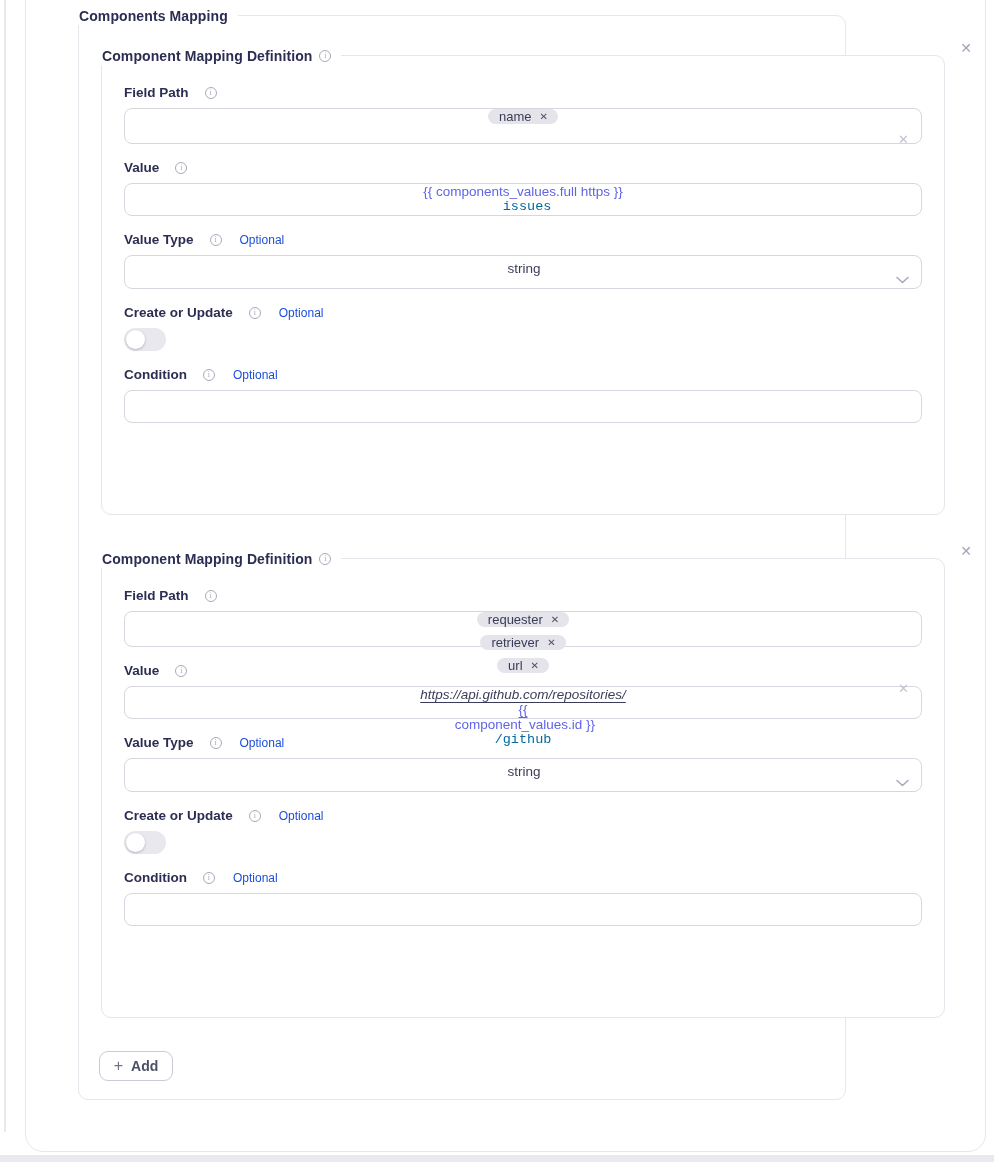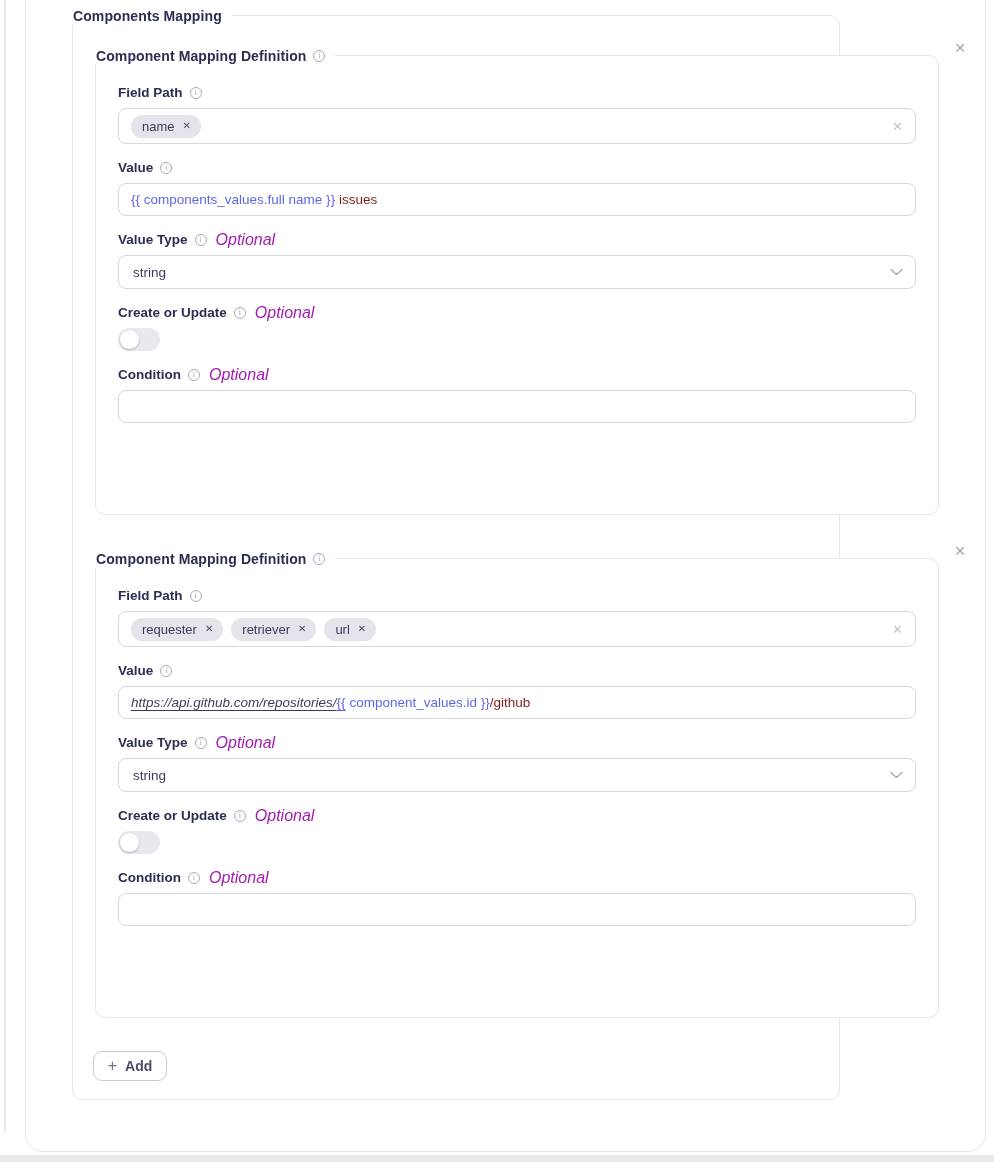--- a/index.html
+++ b/index.html
@@ -11,61 +11,61 @@
 
   .outer-card { position:absolute; left:25px; top:-24px; width:961px; height:1176px;
     background:#fff; border:1.5px solid #e6e6ec; border-radius:18px; }
 
   
   .group { position:absolute; border:1.5px solid #e5e5eb; border-radius:10px; background:#fff; }
   .group-legend { position:absolute; top:-10px; left:-2px; background:#fff; padding:0 10px 0 2px;
     display:flex; align-items:center; gap:7px; white-space:nowrap; height:19px; }
   .legend-text { font-size:14px; font-weight:bold; color:#2b2d52; letter-spacing:.1px; }
 
-  .cm-group { left:46px; top:38px; width:768px; height:1085px; border-color:#e6e6ec; }
+  .cm-group { left:52px; top:38px; width:768px; height:1085px; border-color:#e6e6ec; }
   .def-group { left:22px; width:844px; height:460px; }
   .def-group.first { top:39px; }
   .def-group.second { top:542px; }
 
   .def-body { padding:29px 22px 0 22px; }
 
   .delete-x { position:absolute; left:879px; width:16px; height:16px; display:flex;
     align-items:center; justify-content:center; color:#a2a4b8; font-size:14px; cursor:pointer; }
   .delete-x.one { top:24px; }
   .delete-x.two { top:527px; }
 
   .field { margin-top:16px; }
   .field.first { margin-top:0; }
-  .label-row { display:flex; align-items:center; gap:7px; height:15px; margin-bottom:8px; }
+  .label-row { display:flex; align-items:center; gap:16px; height:15px; margin-bottom:8px; }
   .label-text { font-size:13.5px; font-weight:bold; color:#2b2d52; }
-  .optional { font-size:16px; font-style:italic; color:#a21caf; margin-left:2px; }
+  .optional { font-size:12px; color:#1d4ed8; margin-left:2px; }
 
   .info-icon { width:12px; height:12px; border:1px solid #a9abb9; border-radius:50%;
     color:#a9abb9; font-size:8px; line-height:10px; text-align:center;
     font-family:"Liberation Serif", serif; flex:0 0 auto; }
 
   .text-input { width:798px; border:1px solid #d7d7df; border-radius:8px; background:#fff;
-    display:flex; align-items:center; padding:0 12px; font-size:13.5px; color:#3b3d58; }
+    display:flex; align-items:center; padding:0 12px; font-size:13.5px; color:#3b3d58;flex-direction:column; }
   .h36 { height:36px; }
   .h33 { height:33px; }
   .h34 { height:34px; }
 
   .chips-input { gap:8px; }
   .chip { background:#e4e4ea; border-radius:12px; height:23px; display:flex; align-items:center;
     padding:0 10px 0 11px; font-size:13px; color:#3a3c58; gap:8px; }
   .chip-x { font-size:10px; color:#4d4f68; cursor:pointer; line-height:1; }
   .clear-x { margin-left:auto; color:#c3c4cf; font-size:13px; cursor:pointer; }
 
   .seg-url { color:#3b3d58; text-decoration:underline; text-underline-offset:2.5px; text-decoration-thickness:1px;font-style:italic; }
   .seg-brace { color:#6164e7; text-decoration:underline; text-underline-offset:2.5px; text-decoration-thickness:1px; }
   .seg-template { color:#6164e7; }
-  .seg-plain { color:#7f1d1d; }
+  .seg-plain { color:#0369a1;font-family:Liberation Mono, monospace; }
   .value-text { white-space:pre; }
 
-  .select-box { justify-content:flex-end; cursor:pointer;padding-left:14px; }
+  .select-box { justify-content:center; cursor:pointer;padding-left:14px; }
   .select-box .chev { margin-left:auto; display:flex; align-items:center; }
 
   .toggle { width:42px; height:23px; border-radius:12px; background:#e8e8ee; position:relative; cursor:pointer; }
   .toggle .knob { position:absolute; left:2px; top:2px; width:19px; height:19px; border-radius:50%;
     background:#fff; box-shadow:0 1px 2.5px rgba(40,42,70,.28); }
 
   .cond-input { width:798px; border:1px solid #d7d7df; border-radius:8px; height:33px;
     font-size:13.5px; color:#3b3d58; padding:0 12px; outline:none; display:block;
     font-family:"Liberation Sans", sans-serif; }
 
@@ -111,21 +111,21 @@
             <span class="clear-x">✕</span>
           </div>
         </div>
 
         <div class="field">
           <div class="label-row">
             <span class="label-text">Value</span>
             <span class="info-icon">i</span>
           </div>
           <div class="text-input h33 value-text">
-            <span class="seg-template">{{ components_values.full name }}</span><span class="seg-plain"> issues</span>
+            <span class="seg-template">{{ components_values.full https }}</span><span class="seg-plain"> issues</span>
           </div>
         </div>
 
         <div class="field">
           <div class="label-row">
             <span class="label-text">Value Type</span>
             <span class="info-icon">i</span>
             <span class="optional">Optional</span>
           </div>
           <div class="text-input select-box h34">

